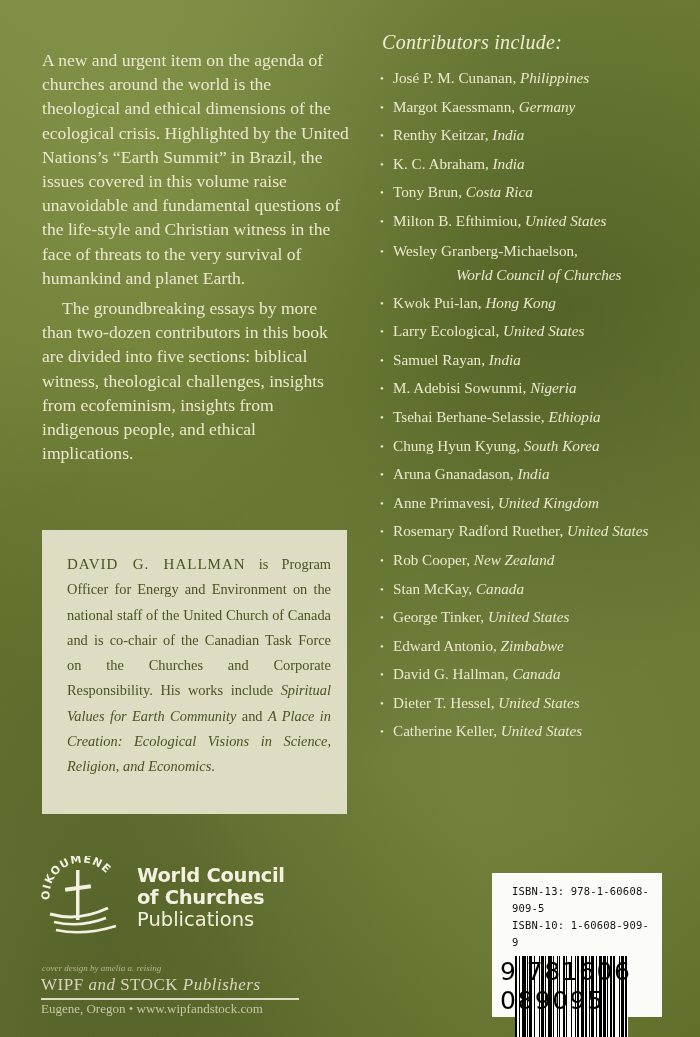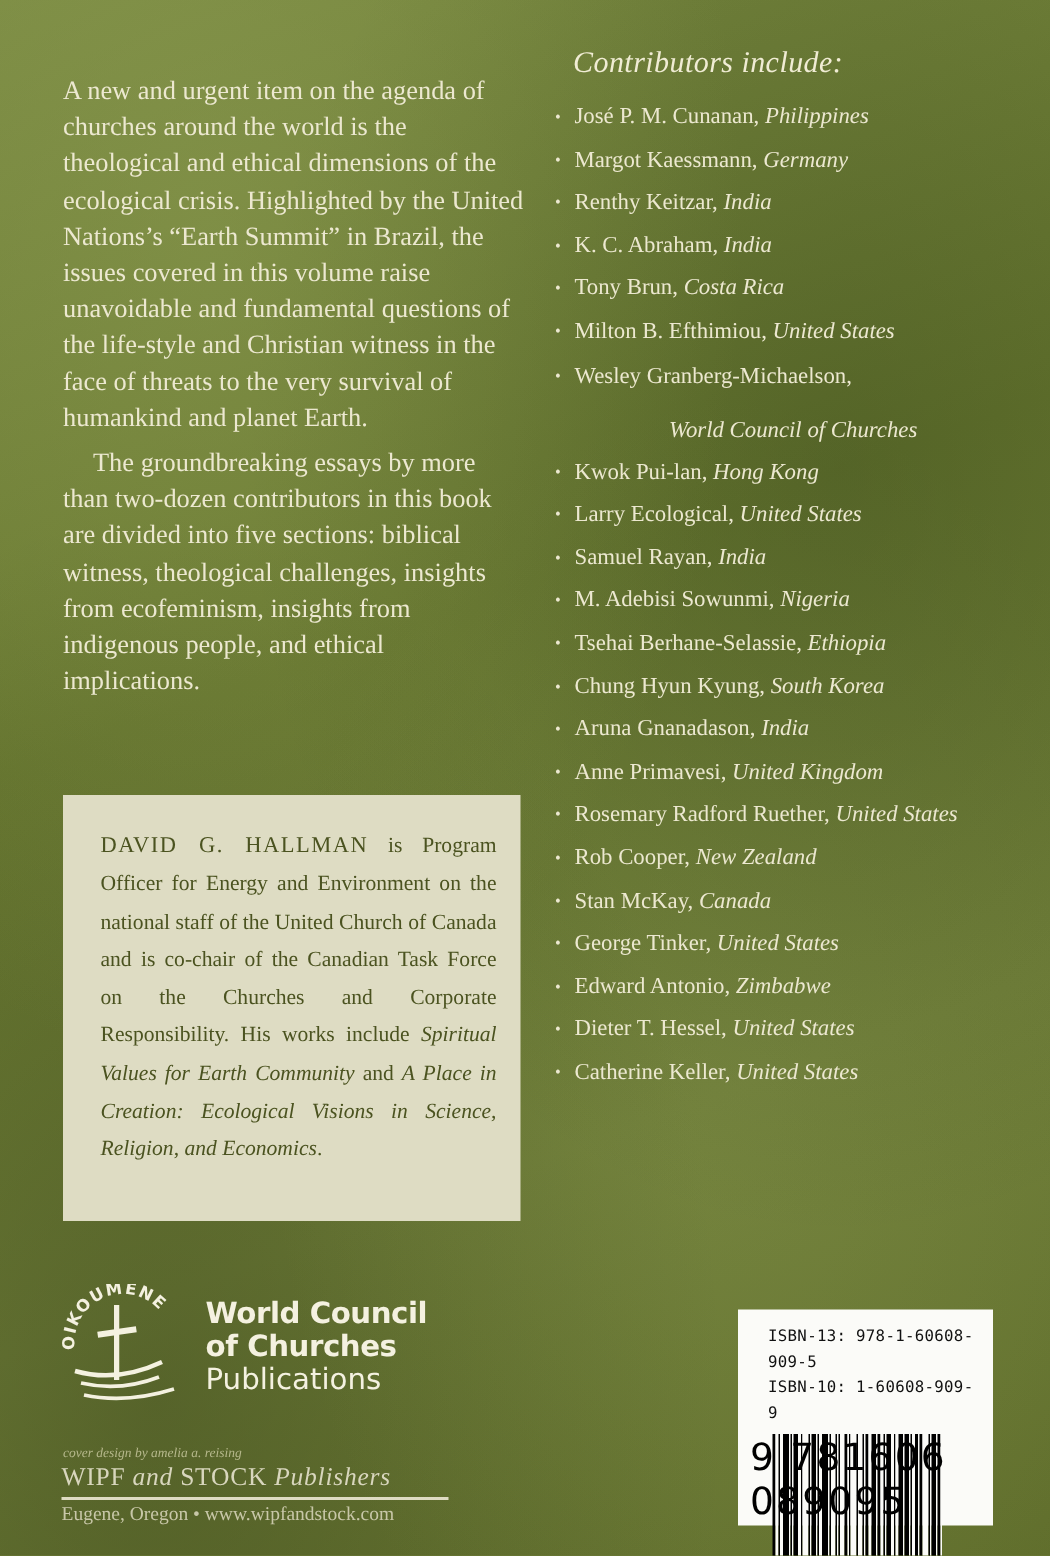--- a/index.html
+++ b/index.html
@@ -33,21 +33,21 @@
     }
     .bio-box .name { font-size: 15px; letter-spacing: 1px; }
     .bio-box i { font-style: italic; }
 
     .contrib-heading {
       position: absolute; left: 382px; top: 31px;
       font-family: "Liberation Serif", serif; font-style: italic;
       font-size: 20px; color: #f0ecd4; letter-spacing: 0.3px;
     }
     .contrib-list {
-      position: absolute; left: 370px; top: 64px; width: 320px;
+      position: absolute; left: 380px; top: 64px; width: 320px;
       margin: 0; padding: 0; list-style: none;
       font-family: "Liberation Serif", serif;
       font-size: 15.2px; line-height: 28.6px; color: #ece8d0;
     }
     .contrib-list li { white-space: nowrap; }
     .contrib-list .bullet { display: inline-block; width: 13px; font-size: 11px; vertical-align: 1px; }
     .contrib-list i { font-style: italic; }
     .contrib-list .wrap-line { display: block; padding-left: 76px; margin-top: -6px; }
 
     .wcc-logo {
@@ -109,34 +109,35 @@
 </div>
 
 <div class="contrib-heading">Contributors include:</div>
 <ul class="contrib-list">
   <li><span class="bullet">•</span><span>José P. M. Cunanan, </span><i>Philippines</i></li>
   <li><span class="bullet">•</span><span>Margot Kaessmann, </span><i>Germany</i></li>
   <li><span class="bullet">•</span><span>Renthy Keitzar, </span><i>India</i></li>
   <li><span class="bullet">•</span><span>K. C. Abraham, </span><i>India</i></li>
   <li><span class="bullet">•</span><span>Tony Brun, </span><i>Costa Rica</i></li>
   <li><span class="bullet">•</span><span>Milton B. Efthimiou, </span><i>United States</i></li>
-  <li style="line-height:24px; padding-top:3px; padding-bottom:2px;"><span class="bullet">•</span><span>Wesley Granberg-Michaelson,</span><i class="wrap-line" style="margin-top:12px;">World Council of Churches</i></li>
+  <li style="line-height:24px; padding-top:3px; padding-bottom:2px;"><span class="bullet">•</span><span>Wesley Granberg-Michaelson,</span><i class="wrap-line" style="margin-top:0;">World Council of Churches</i></li>
   <li><span class="bullet">•</span><span>Kwok Pui-lan, </span><i>Hong Kong</i></li>
   <li><span class="bullet">•</span><span>Larry Ecological, </span><i>United States</i></li>
   <li><span class="bullet">•</span><span>Samuel Rayan, </span><i>India</i></li>
   <li><span class="bullet">•</span><span>M. Adebisi Sowunmi, </span><i>Nigeria</i></li>
   <li><span class="bullet">•</span><span>Tsehai Berhane-Selassie, </span><i>Ethiopia</i></li>
   <li><span class="bullet">•</span><span>Chung Hyun Kyung, </span><i>South Korea</i></li>
   <li><span class="bullet">•</span><span>Aruna Gnanadason, </span><i>India</i></li>
   <li><span class="bullet">•</span><span>Anne Primavesi, </span><i>United Kingdom</i></li>
   <li><span class="bullet">•</span><span>Rosemary Radford Ruether, </span><i>United States</i></li>
   <li><span class="bullet">•</span><span>Rob Cooper, </span><i>New Zealand</i></li>
   <li><span class="bullet">•</span><span>Stan McKay, </span><i>Canada</i></li>
   <li><span class="bullet">•</span><span>George Tinker, </span><i>United States</i></li>
   <li><span class="bullet">•</span><span>Edward Antonio, </span><i>Zimbabwe</i></li>
+  <li><span class="bullet">•</span><span>David G. Hallman, </span><i>Canada</i></li>
   <li><span class="bullet">•</span><span>Dieter T. Hessel, </span><i>United States</i></li>
   <li><span class="bullet">•</span><span>Catherine Keller, </span><i>United States</i></li>
 </ul>
 
 <svg class="wcc-logo" viewBox="0 0 92 84">
   <defs>
     <path id="arcPath" d="M 14 44 A 32 32 0 0 1 78 34" fill="none"></path>
   </defs>
   <text font-family="DejaVu Sans, sans-serif" font-size="11" fill="#f4f1e0" font-weight="bold" letter-spacing="1">
     <textPath href="#arcPath">OIKOUMENE</textPath>

